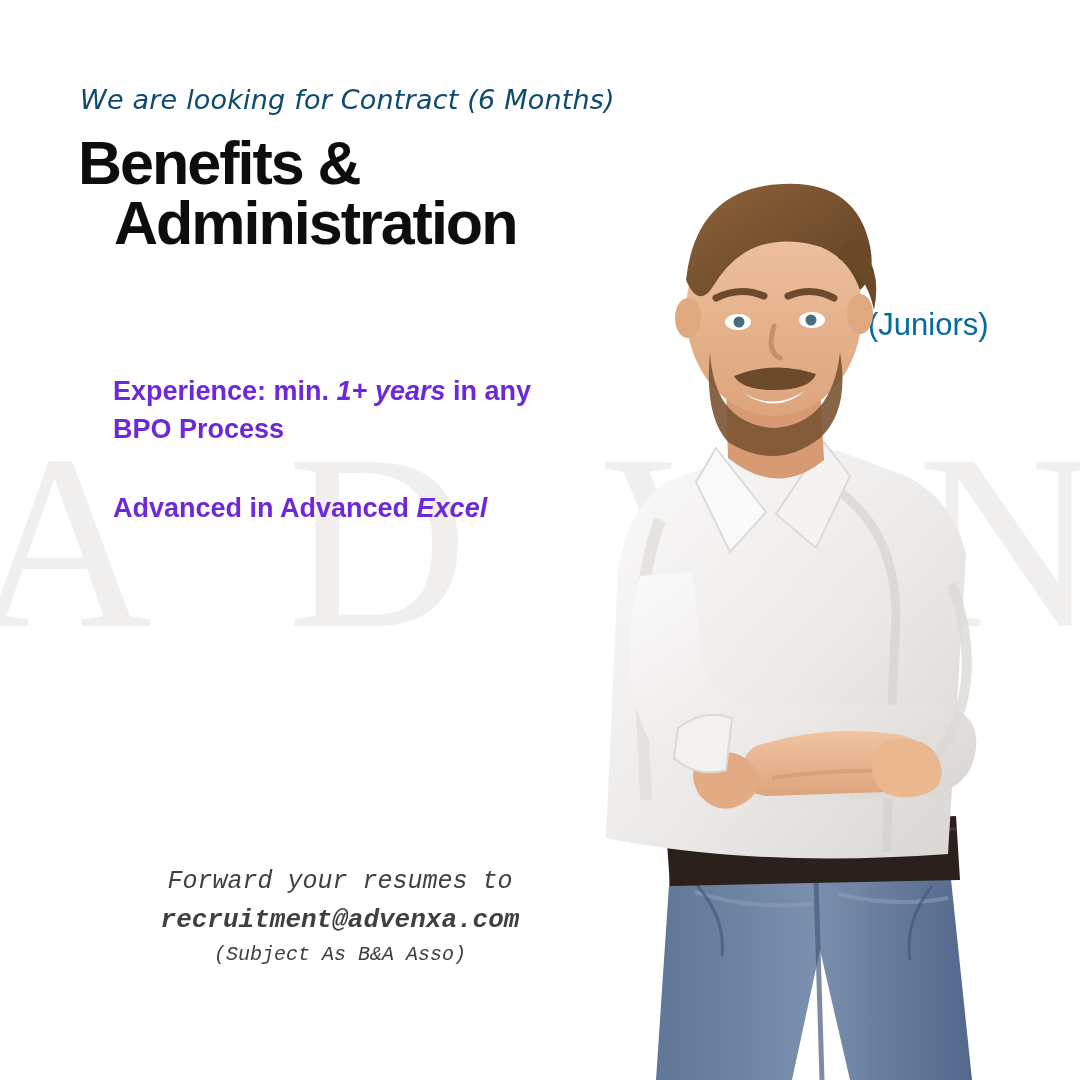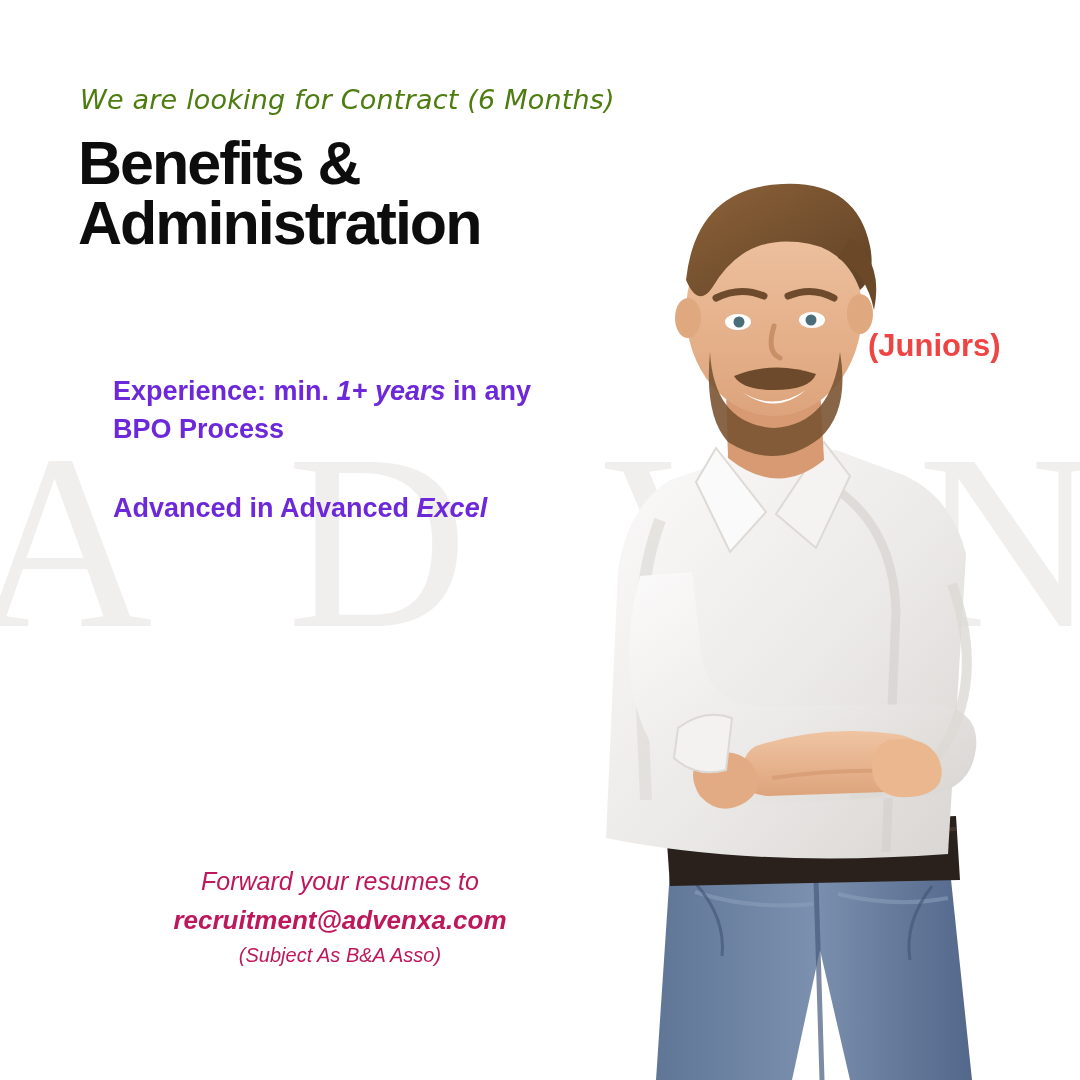--- a/index.html
+++ b/index.html
@@ -49,48 +49,47 @@
   }
 
   .eyebrow {
     position: absolute;
     left: 80px;
     top: 84px;
     font-family: "DejaVu Sans", sans-serif;
     font-style: italic;
     font-weight: 400;
     font-size: 27px;
-    color: #4d7c0f;
+    color: #0c4a6e;
     letter-spacing: 0.2px;
   }
 
   .headline {
     position: absolute;
     left: 78px;
     top: 134px;
     font-family: "Liberation Sans", sans-serif;
     font-weight: 700;
     font-size: 61px;
     line-height: 0.98;
     letter-spacing: -2px;
     color: #0d0d0d;
     width: 700px;
   }
-  .headline .line2 { display: block; }
+  .headline .line2 { display: block; margin-left: 36px; }
 
   .juniors {
     position: absolute;
     left: 868px;
     top: 307px;
     font-family: "Liberation Sans", sans-serif;
-    font-weight: 700;
+    font-weight: 400;
     font-size: 31px;
-    color: #ef4444;
+    color: #0369a1;
     z-index: 6;
-    margin-top: 21px;
   }
 
   .bullets {
     position: absolute;
     left: 113px;
     top: 372px;
     width: 470px;
     color: #6d28d9;
   }
   .bullet {
@@ -104,22 +103,22 @@
   .bullet i { }
   .bullet b { font-weight: 700; }
   .bullet .ital-bold { font-style: italic; font-weight: 700; }
 
   .footer {
     position: absolute;
     left: 140px;
     top: 863px;
     width: 400px;
     text-align: center;
-    color: #be185d;
-    font-family: Liberation Sans, sans-serif;
+    color: #404040;
+    font-family: Liberation Mono, monospace;
   }
   .footer .l1 {
     font-style: italic;
     font-size: 25px;
     font-weight: 400;
     line-height: 1.5;
   }
   .footer .l2 {
     font-style: italic;
     font-weight: 700;

